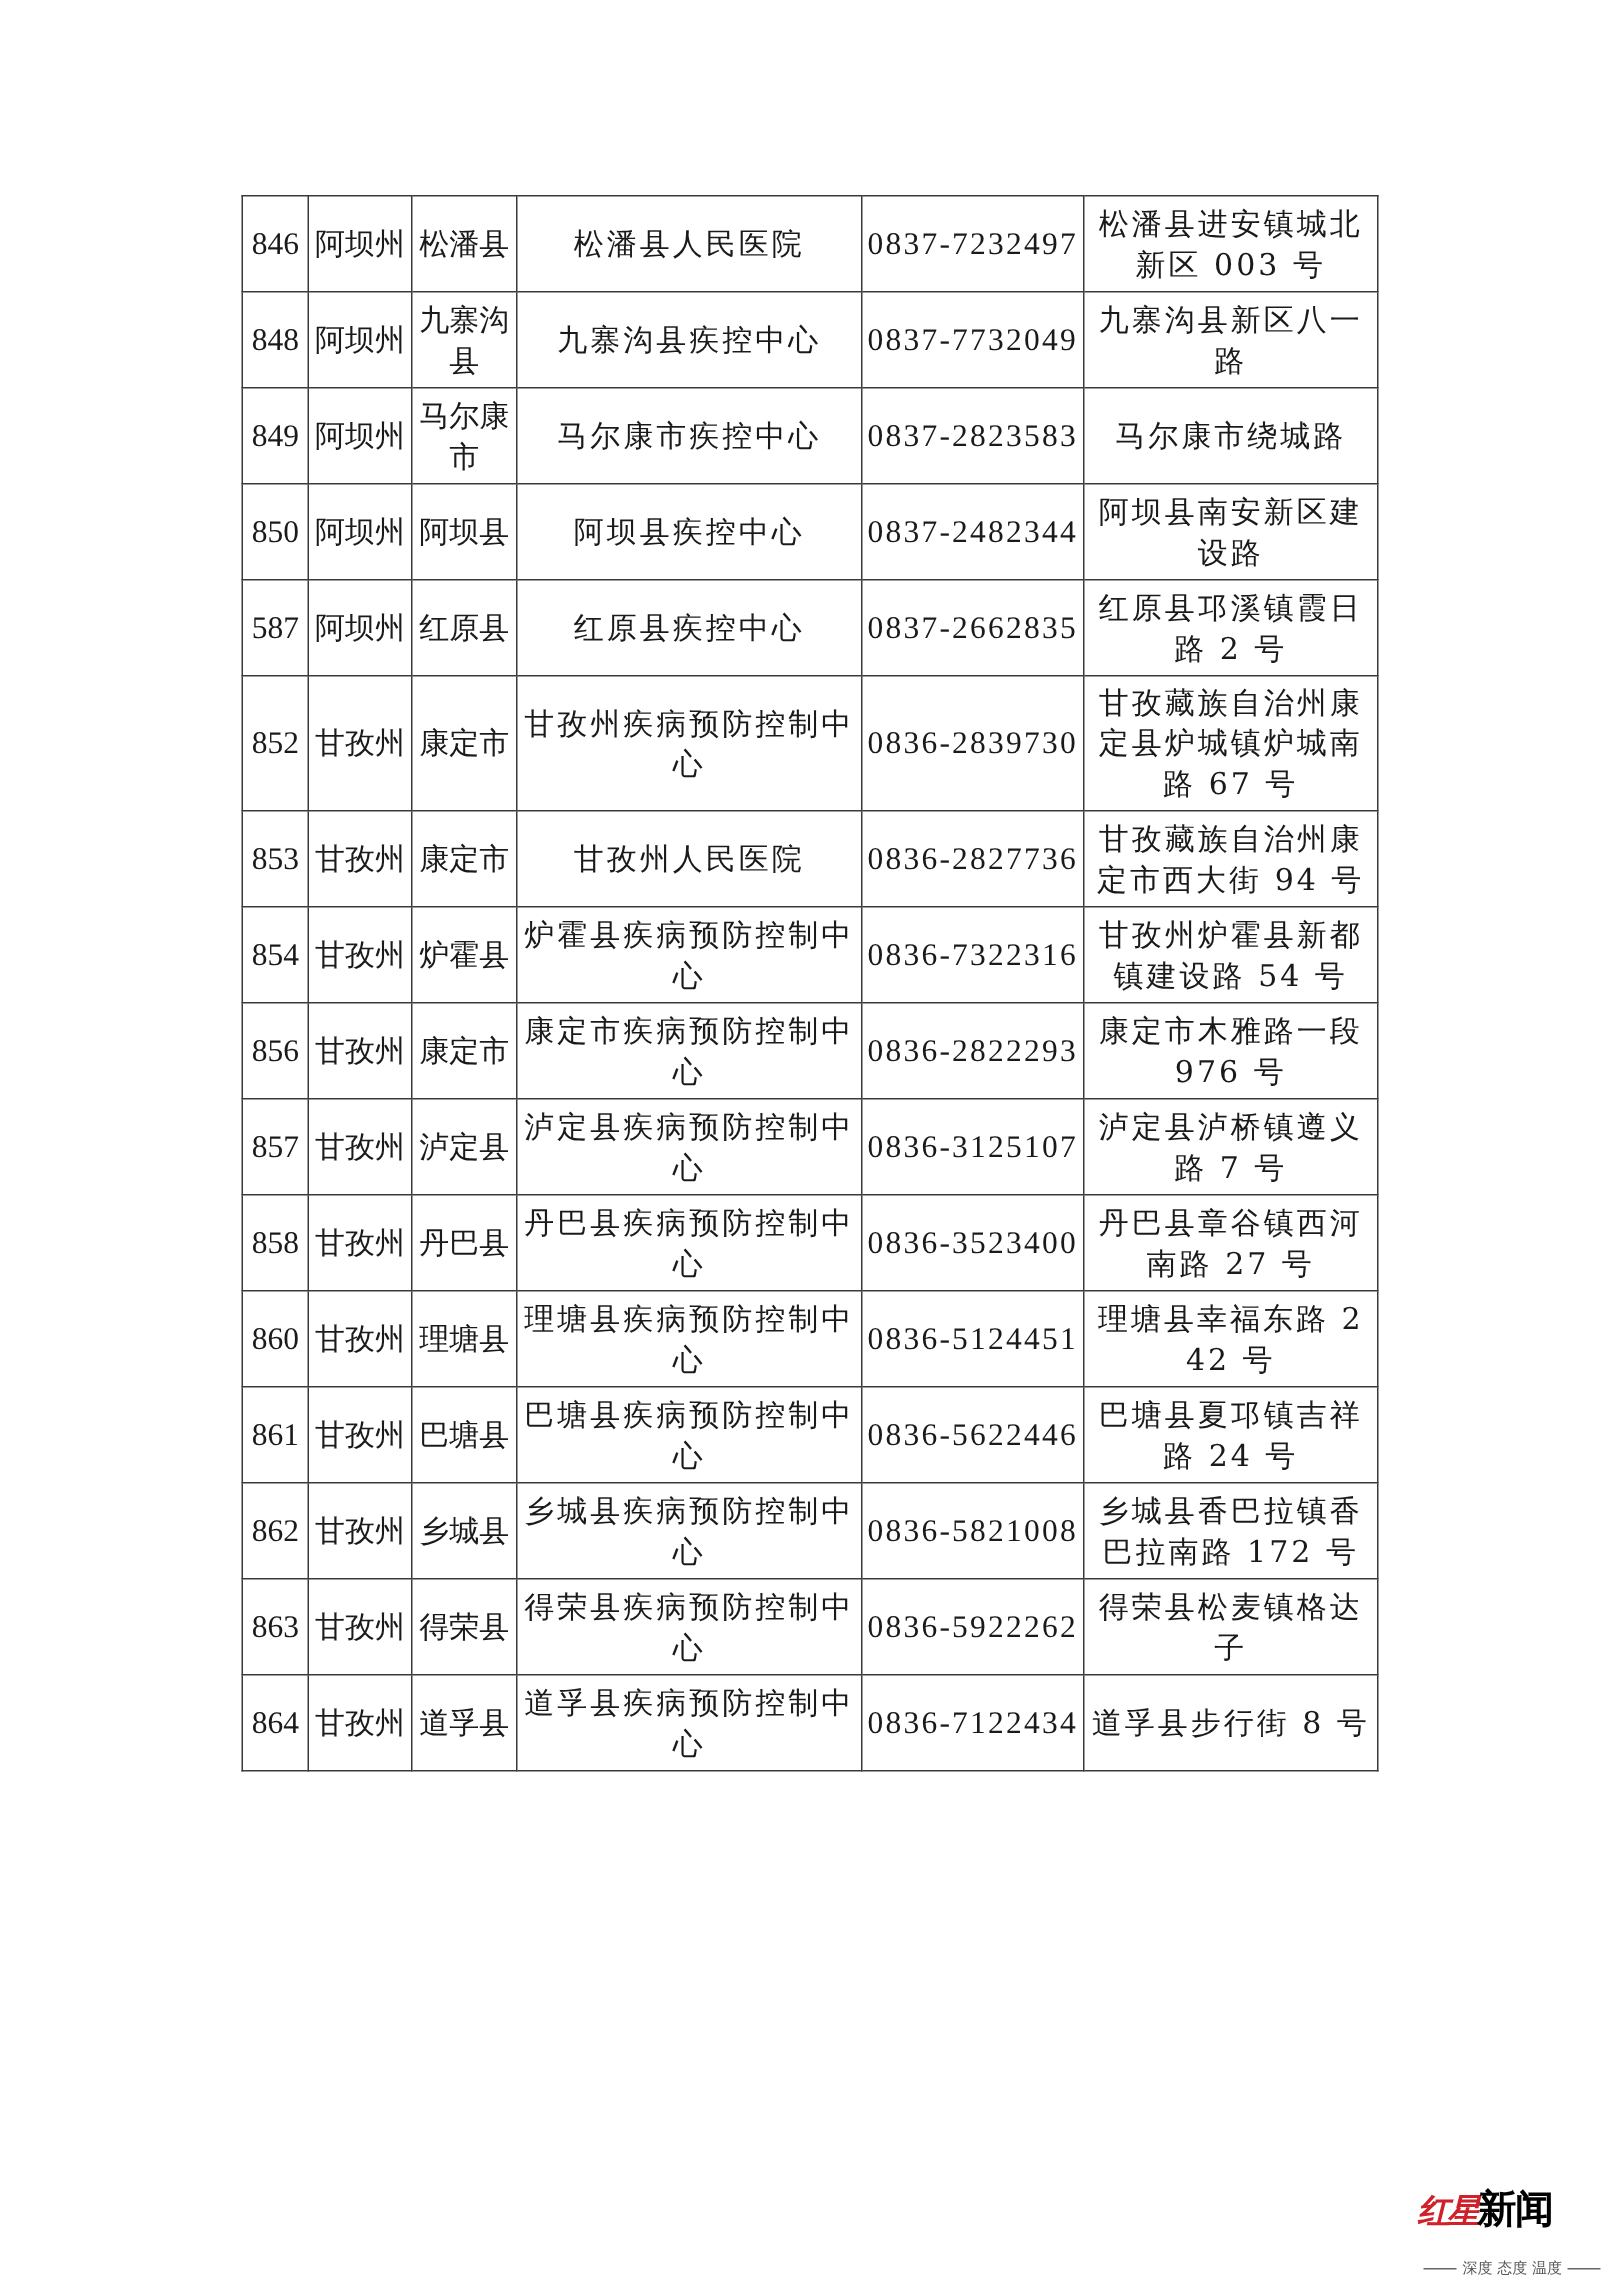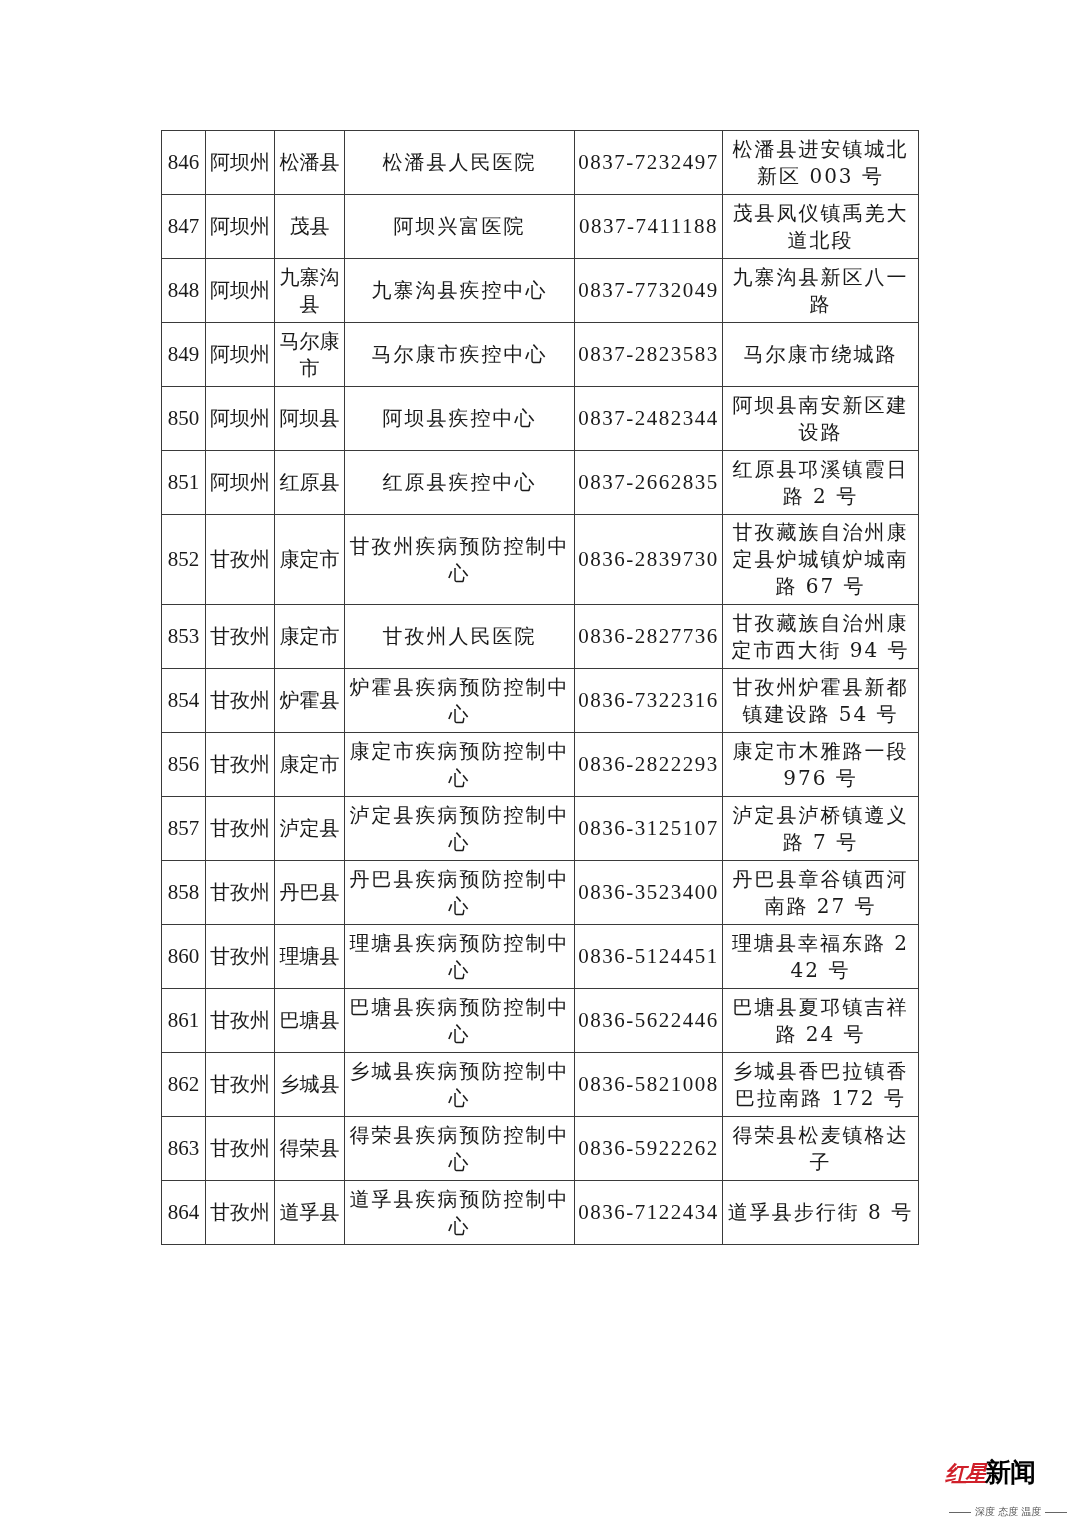--- a/index.html
+++ b/index.html
@@ -45,28 +45,20 @@
     <tbody id="tbody">
         <tr class="r62">
           <td class="num">846</td>
           <td class="pref">阿坝州</td>
           <td class="county">松潘县</td>
           <td class="inst">松潘县人民医院</td>
           <td class="phone">0837-7232497</td>
           <td class="addr">松潘县进安镇城北新区 003 号</td>
         </tr>
         <tr class="r62">
-          <td class="num">847</td>
-          <td class="pref">阿坝州</td>
-          <td class="county">茂县</td>
-          <td class="inst">阿坝兴富医院</td>
-          <td class="phone">0837-7411188</td>
-          <td class="addr">茂县凤仪镇禹羌大道北段</td>
-        </tr>
-        <tr class="r62">
           <td class="num">848</td>
           <td class="pref">阿坝州</td>
           <td class="county">九寨沟县</td>
           <td class="inst">九寨沟县疾控中心</td>
           <td class="phone">0837-7732049</td>
           <td class="addr">九寨沟县新区八一路</td>
         </tr>
         <tr class="r62">
           <td class="num">849</td>
           <td class="pref">阿坝州</td>
@@ -77,21 +69,21 @@
         </tr>
         <tr class="r62">
           <td class="num">850</td>
           <td class="pref">阿坝州</td>
           <td class="county">阿坝县</td>
           <td class="inst">阿坝县疾控中心</td>
           <td class="phone">0837-2482344</td>
           <td class="addr">阿坝县南安新区建设路</td>
         </tr>
         <tr class="r62">
-          <td class="num">851</td>
+          <td class="num">587</td>
           <td class="pref">阿坝州</td>
           <td class="county">红原县</td>
           <td class="inst">红原县疾控中心</td>
           <td class="phone">0837-2662835</td>
           <td class="addr">红原县邛溪镇霞日路 2 号</td>
         </tr>
         <tr class="r88">
           <td class="num">852</td>
           <td class="pref">甘孜州</td>
           <td class="county">康定市</td>

